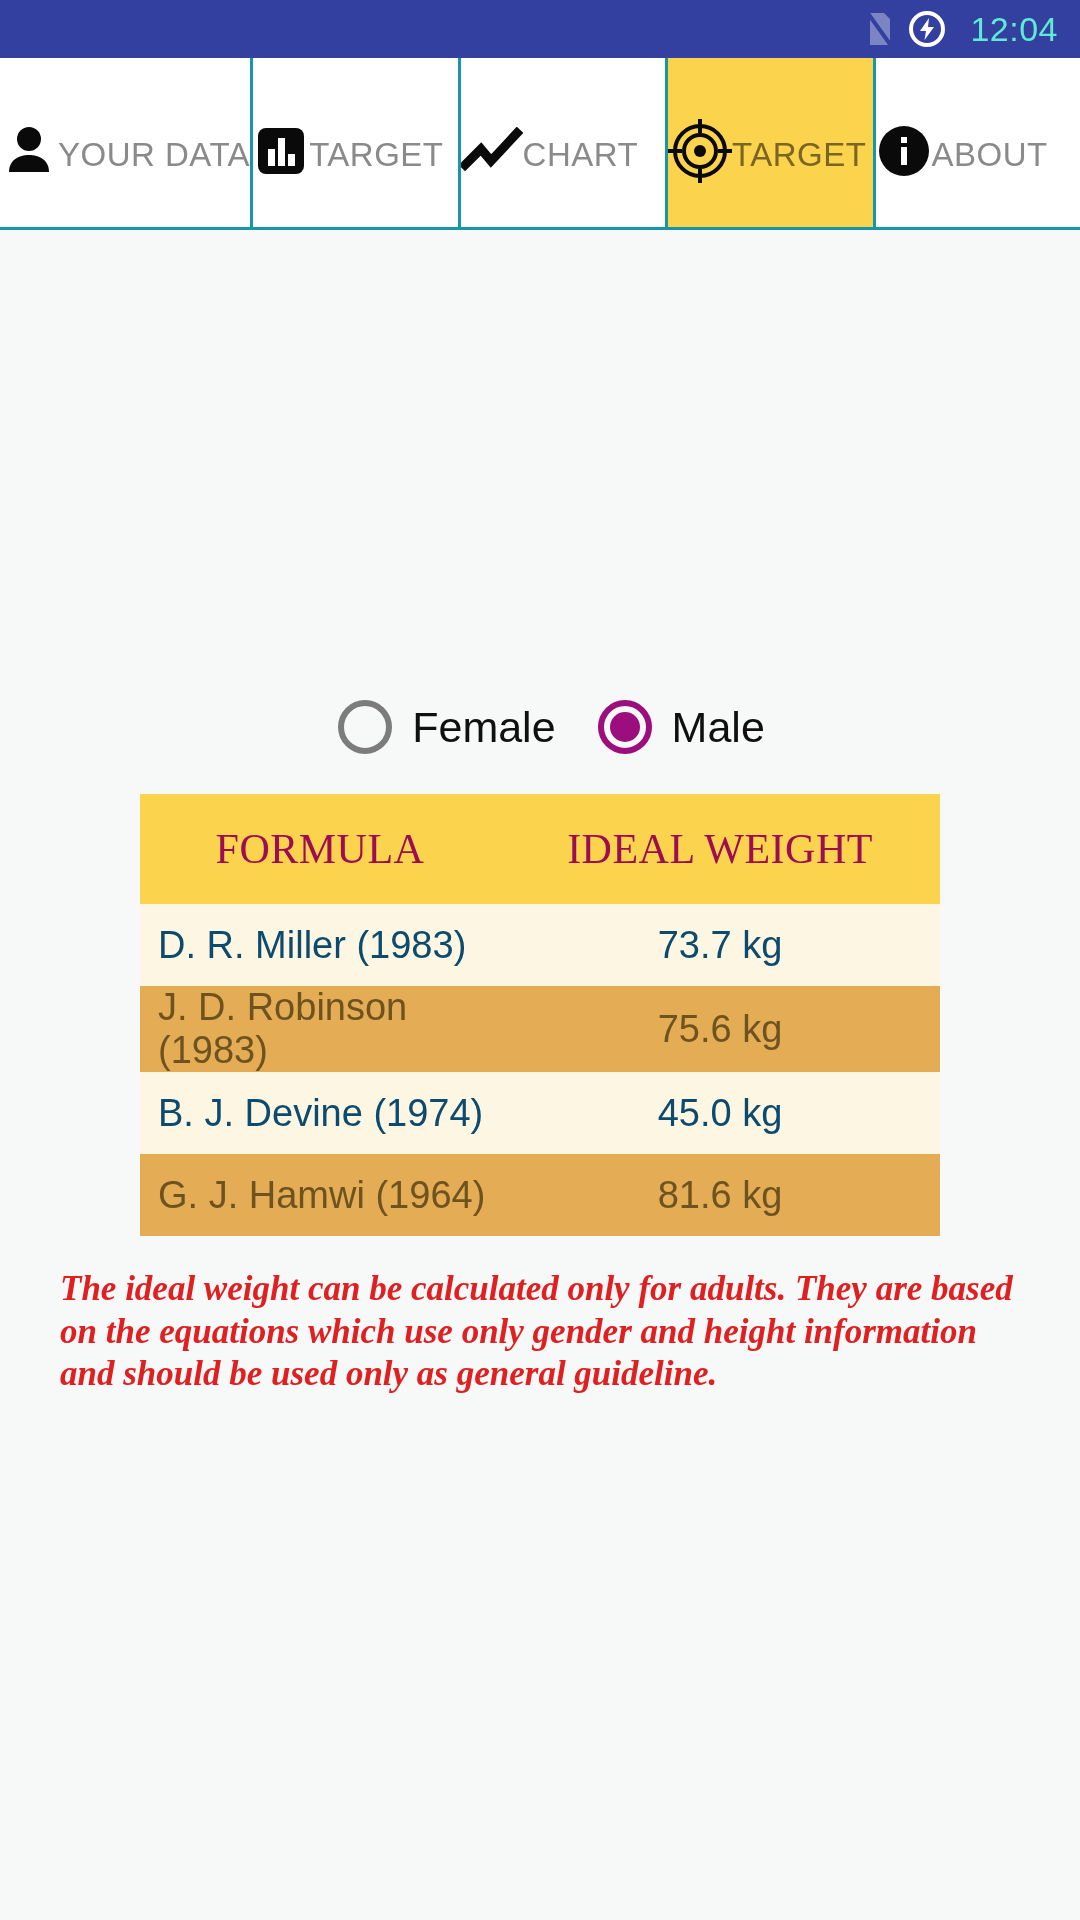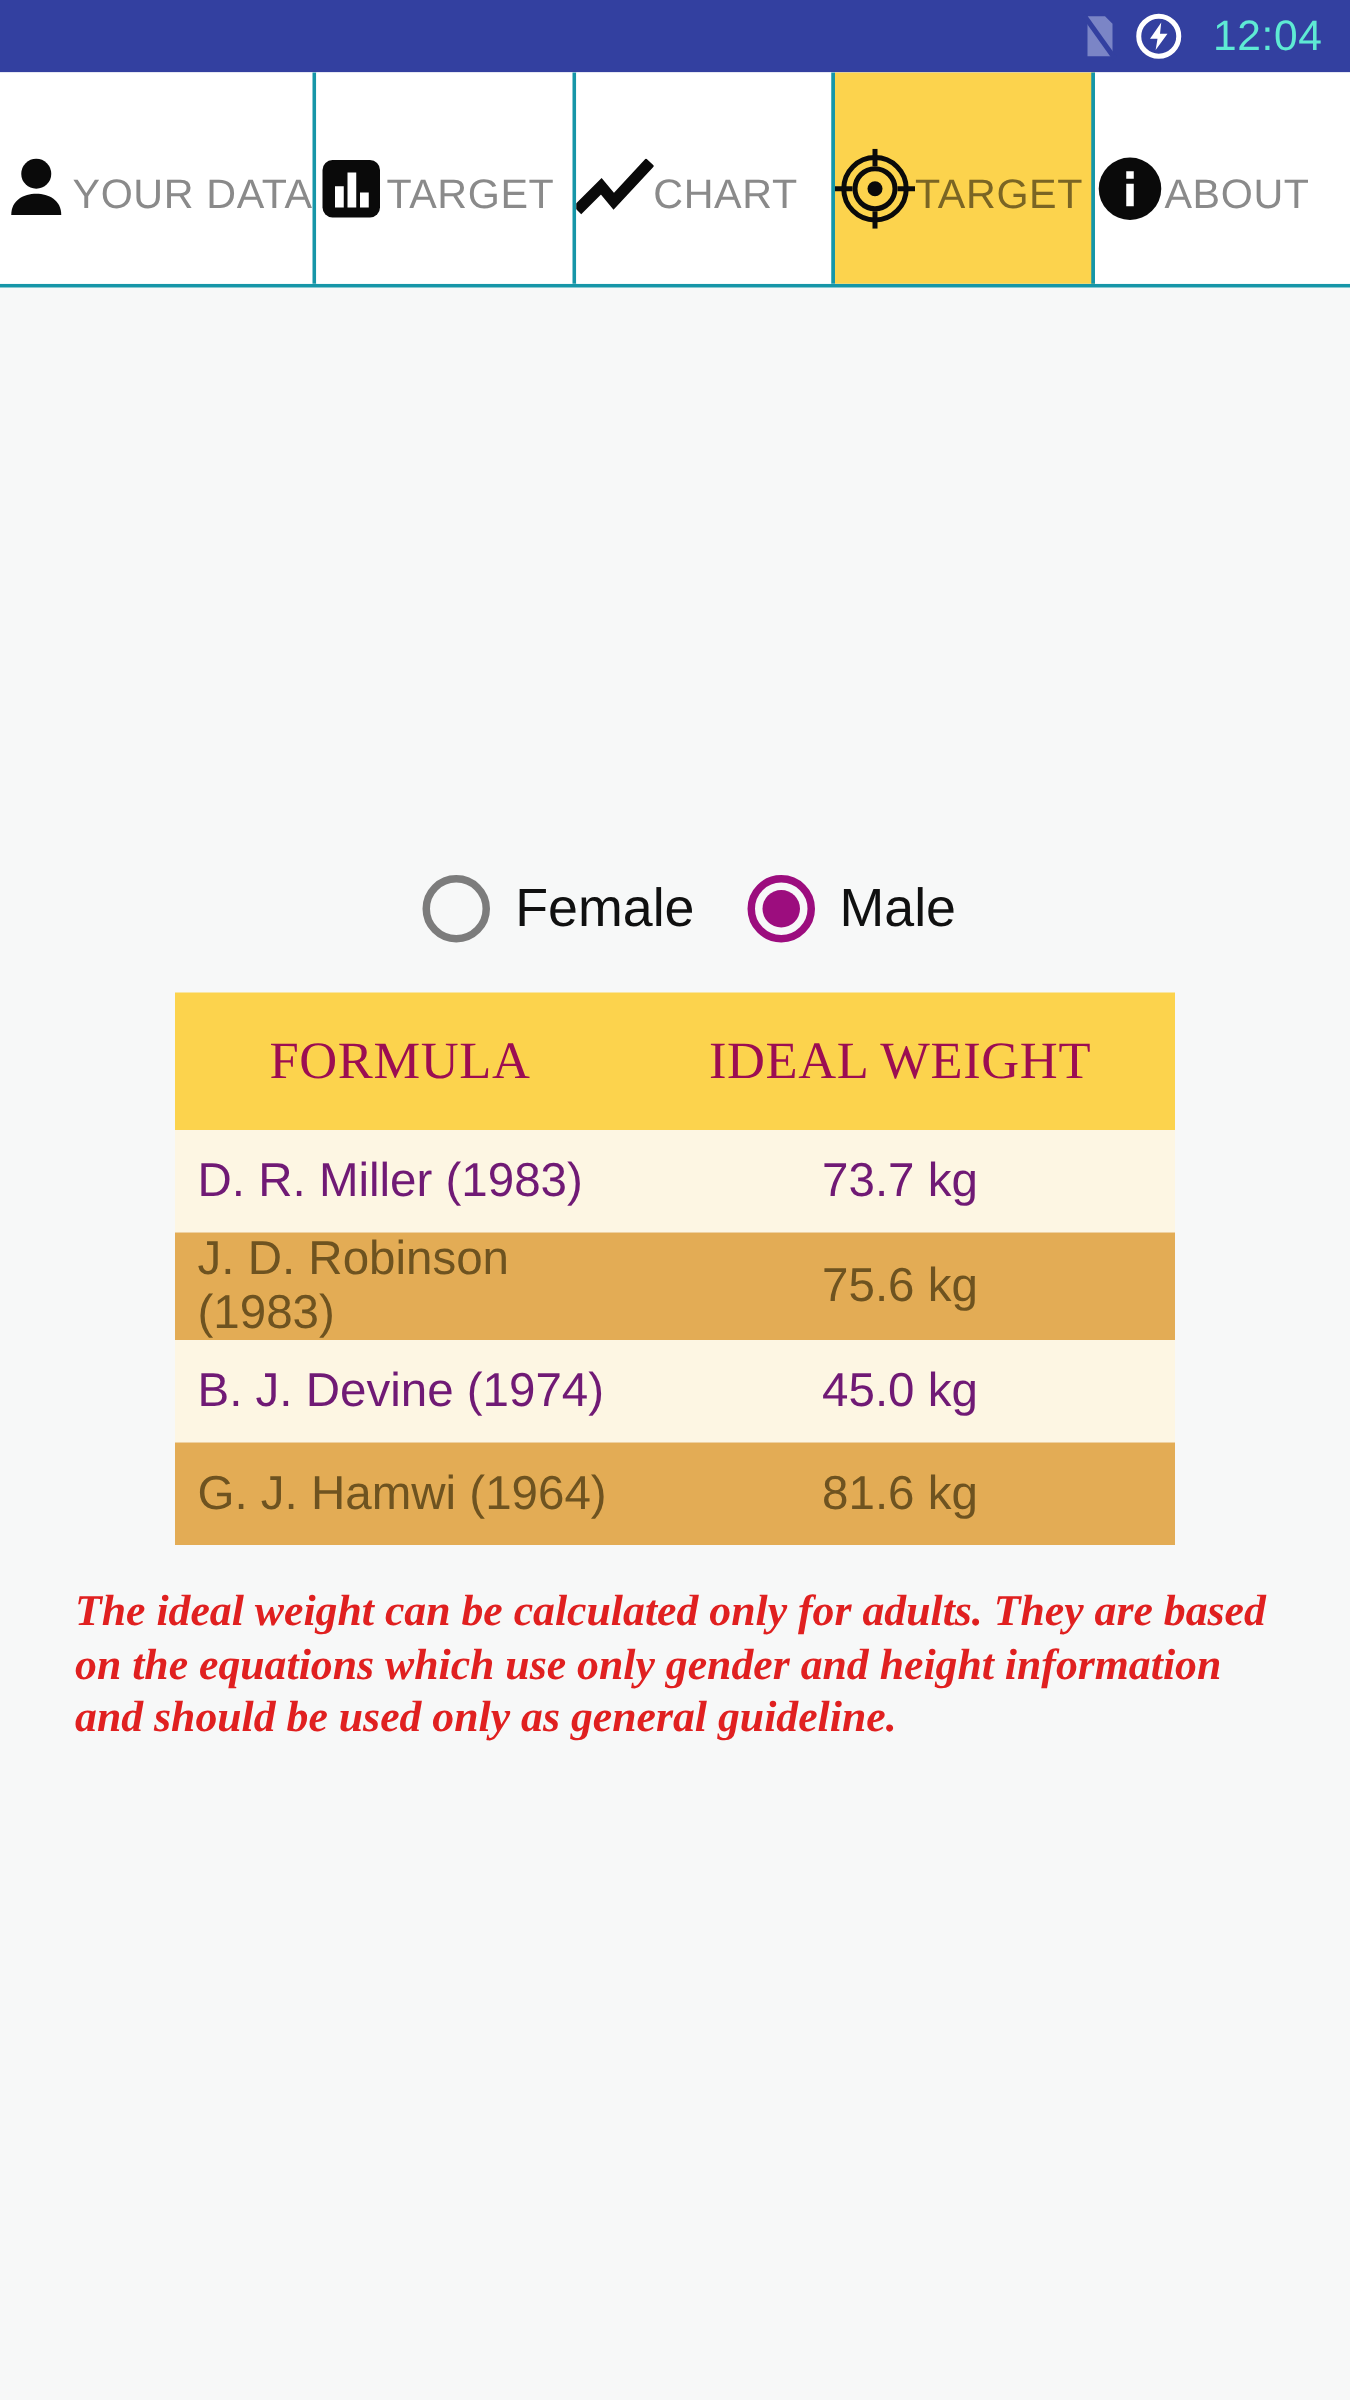--- a/index.html
+++ b/index.html
@@ -162,21 +162,21 @@
     height: 82px;
     padding: 0 0 0 18px;
     font-size: 38px;
     color: #707070;
     vertical-align: middle;
   }
   .table td.val {
     text-align: center;
     padding-left: 0;
   }
-  .table tr.odd td { background: #FDF6E3; color: #701a75; }
+  .table tr.odd td { background: #FDF6E3; color: #0c4a6e; }
   .table tr.even td { background: #E3AC55; color: #6E5320; }
 
   
   .disclaimer {
     width: 980px;
     margin: 32px auto 0 auto;
     padding: 0 10px;
     box-sizing: border-box;
     font-family: "Liberation Serif", serif;
     font-style: italic;

